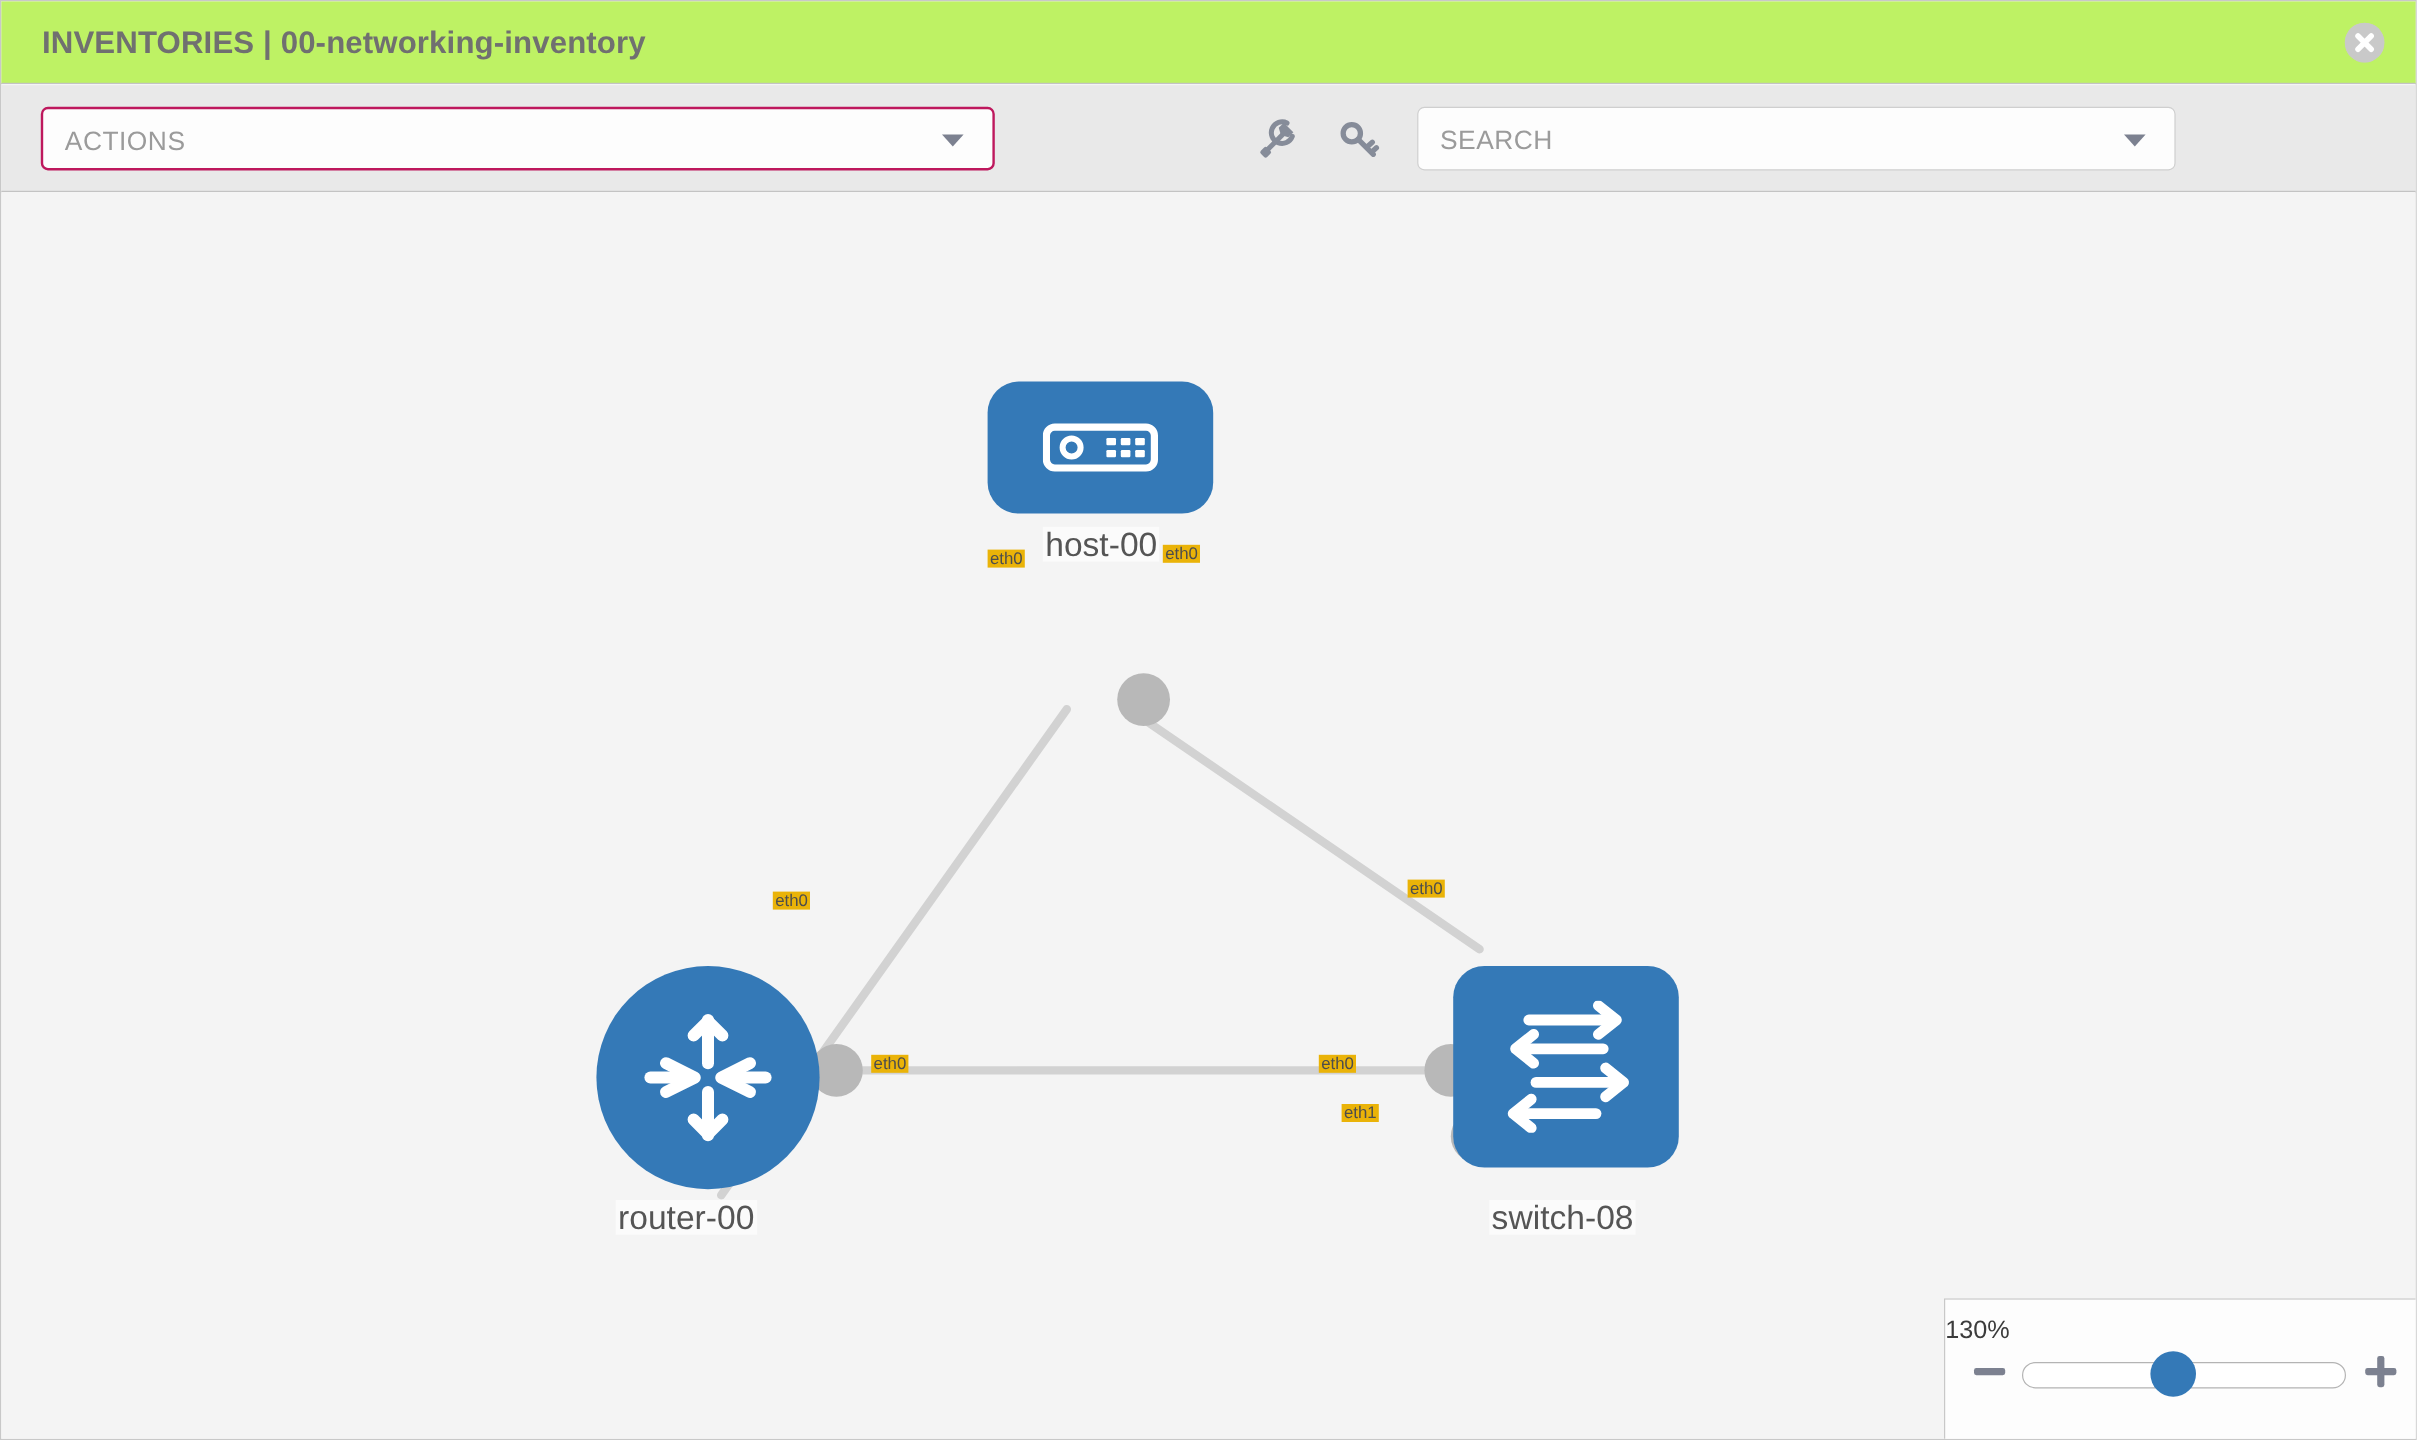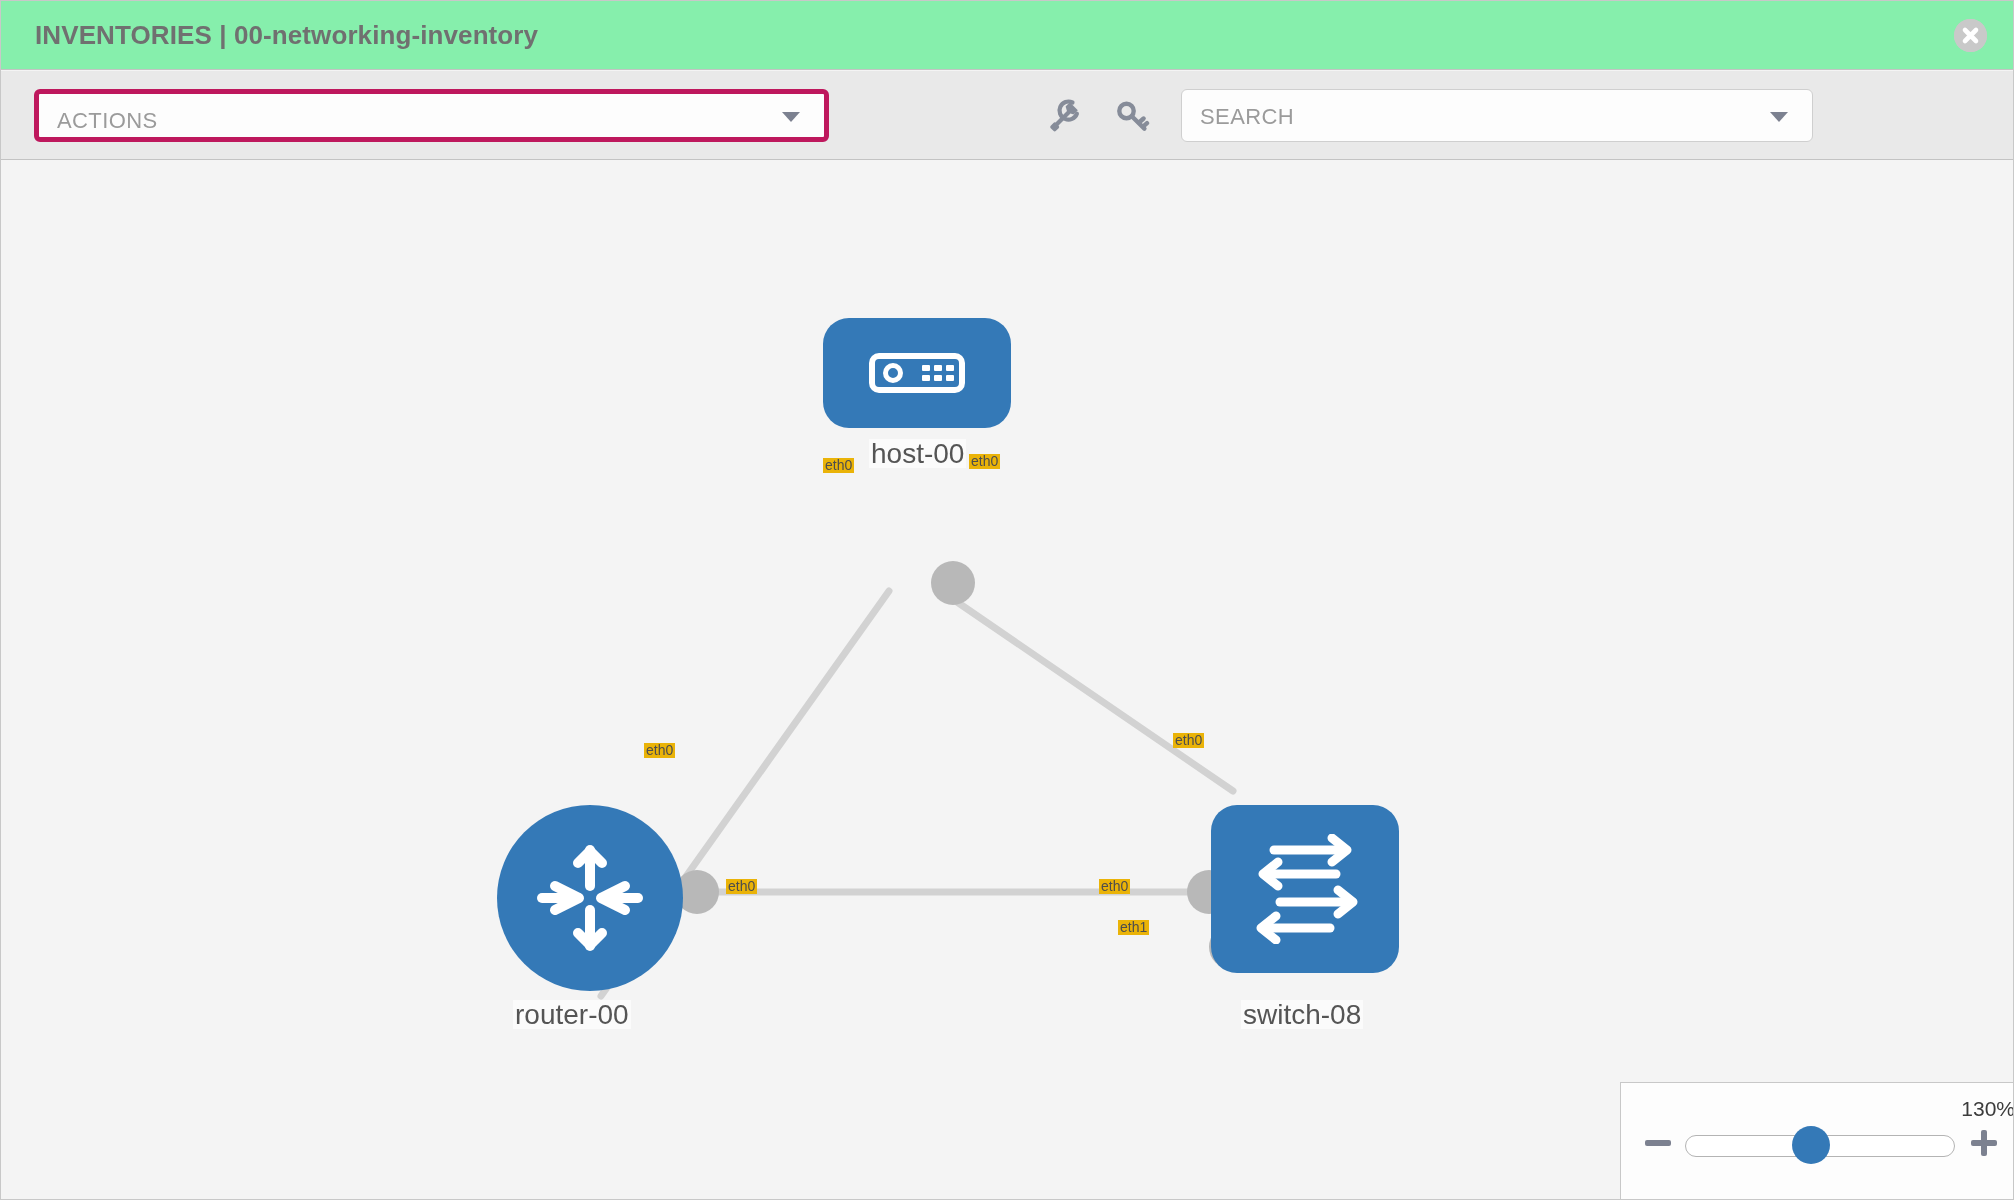--- a/index.html
+++ b/index.html
@@ -22,21 +22,21 @@
     background: #f4f4f4;
     overflow: hidden;
   }
 
   
   .header {
     position: absolute;
     top: 0; left: 0;
     width: 2014px;
     height: 69px;
-    background: #86efac;
+    background: #bef264;
     border-bottom: 1px solid #c3c3c3;
     box-sizing: border-box;
   }
   .page-title {
     position: absolute;
     left: 34px;
     top: 19px;
     font-size: 26px;
     font-weight: bold;
     color: #707070;
@@ -65,21 +65,21 @@
     border-bottom: 1px solid #c3c3c3;
     box-sizing: border-box;
   }
   .actions-select {
     position: absolute;
     left: 33px;
     top: 18px;
     width: 795px;
     height: 53px;
     background: #fdfdfd;
-    border: 5px solid #be185d;
+    border: 2px solid #be185d;
     border-radius: 6px;
     box-sizing: border-box;
     cursor: pointer;
   }
   .actions-select .label {
     position: absolute;
     left: 18px;
     top: 14px;
     font-size: 22px;
     color: #9b9b9b;
@@ -209,21 +209,21 @@
     width: 396px;
     height: 120px;
     background: #fdfdfd;
     border: 1px solid #c8c8c8;
     box-sizing: border-box;
   }
   .zoom-level {
     position: absolute;
     top: 14px;
     width: 100%;
-    text-align: right;
+    text-align: left;
     font-size: 21px;
     color: #3c3c3c;
   }
   .zoom-minus, .zoom-plus {
     position: absolute;
     top: 45px;
     width: 30px;
     height: 30px;
     cursor: pointer;
   }

